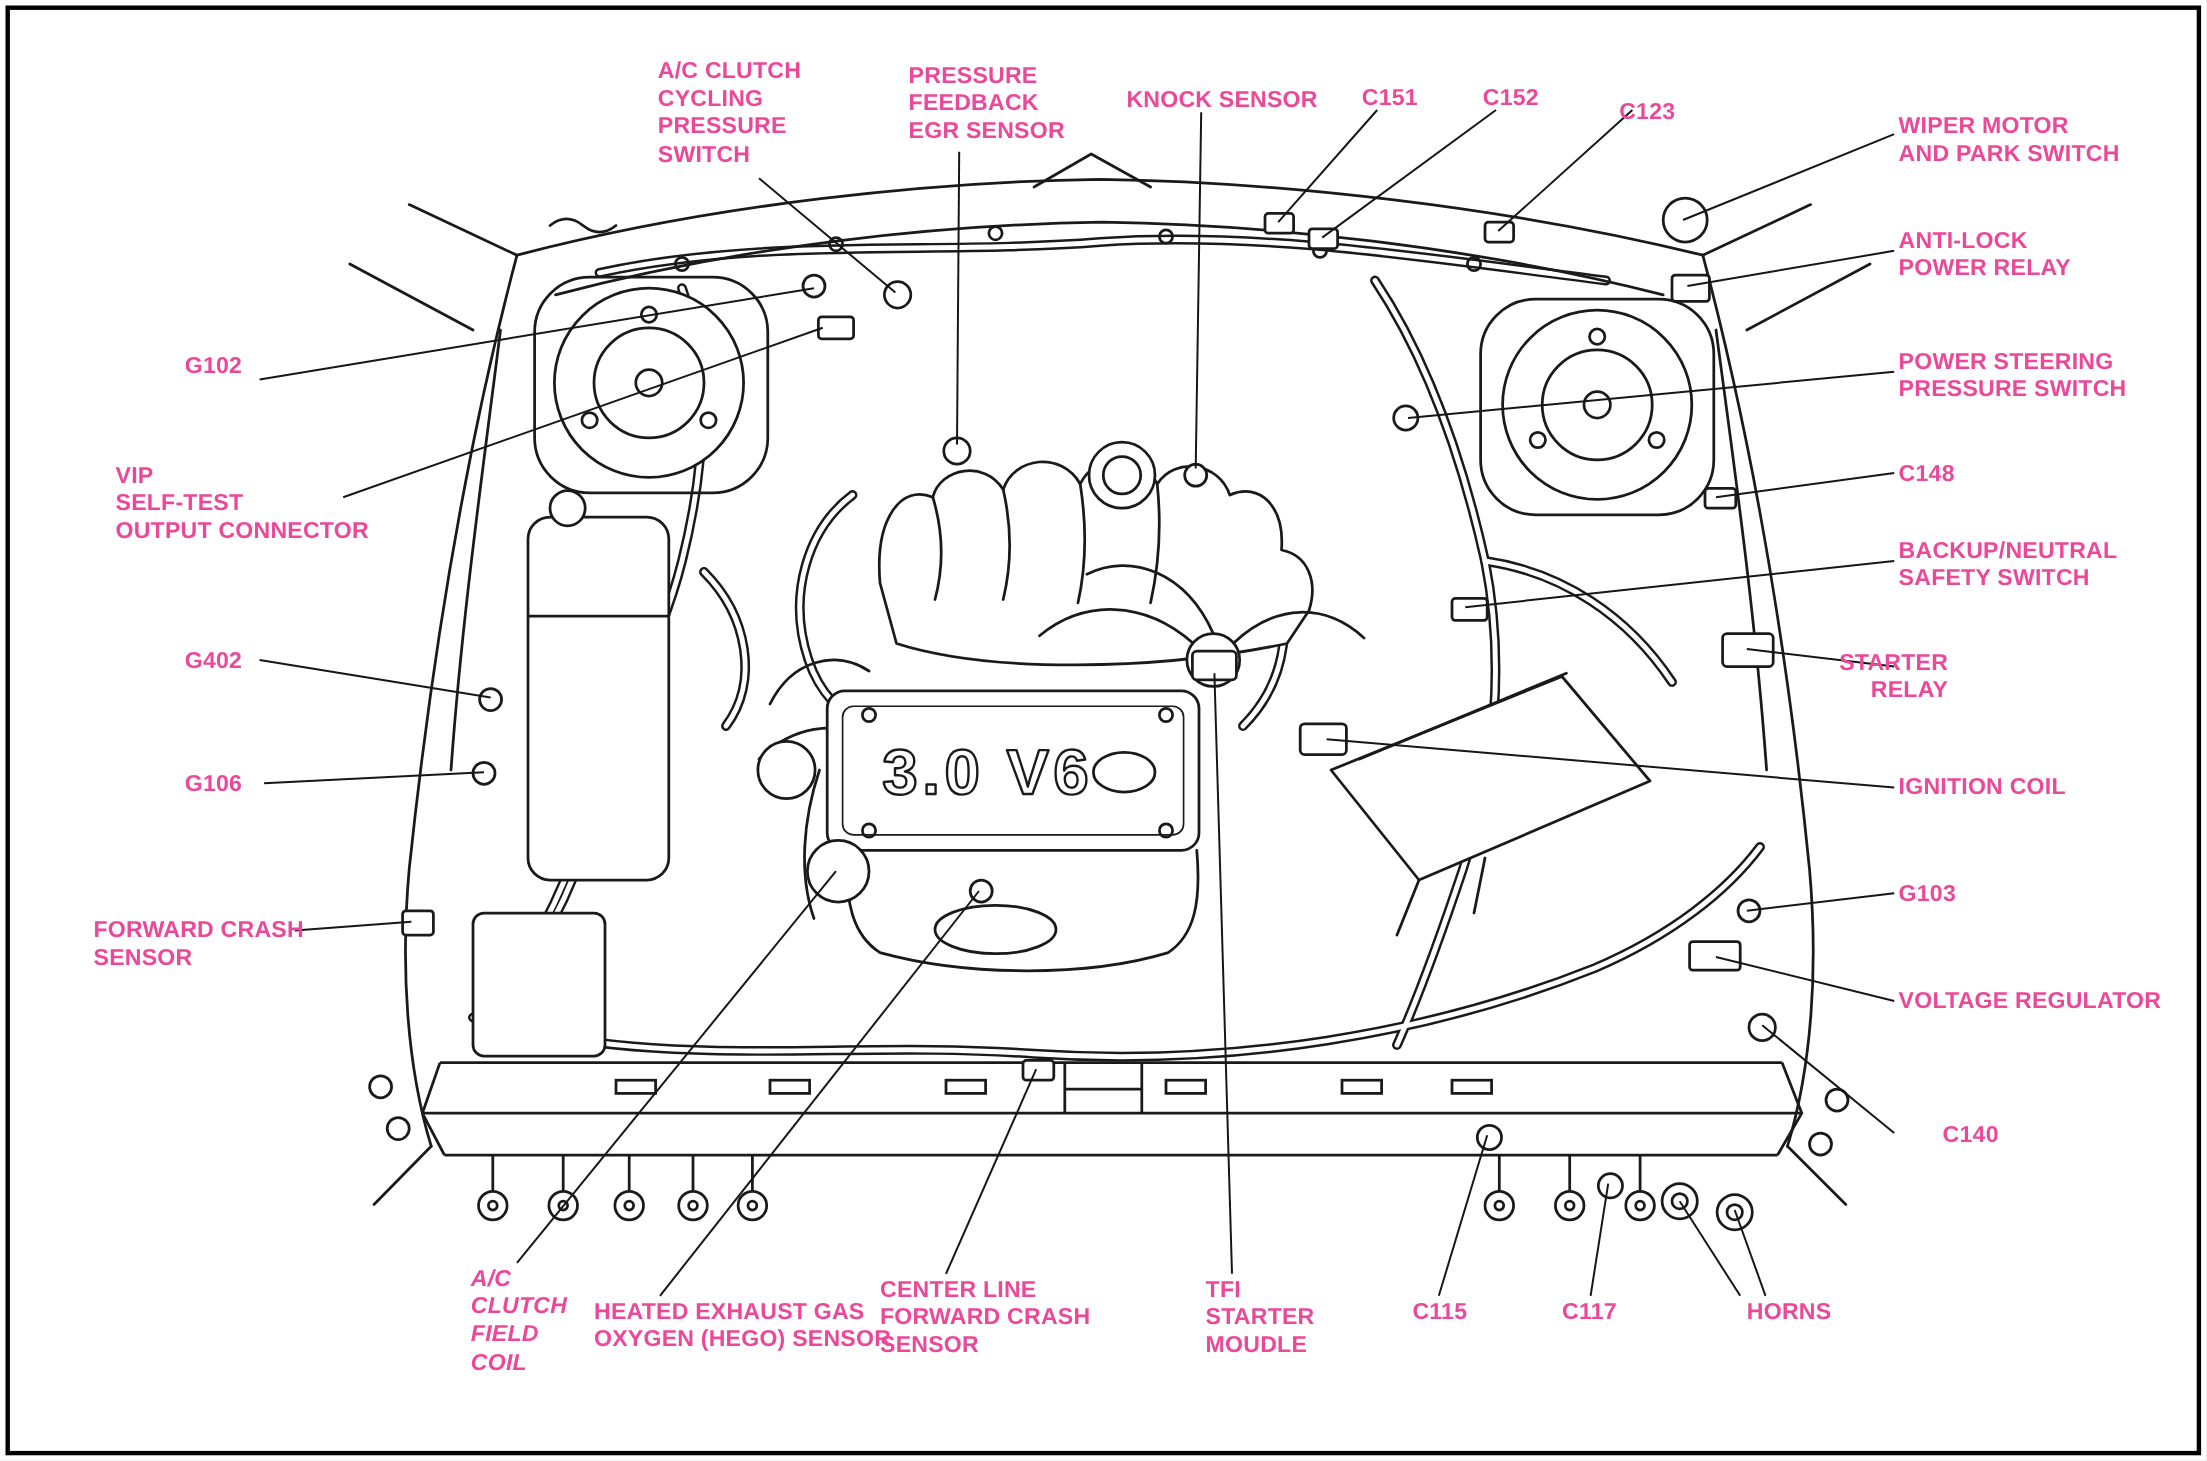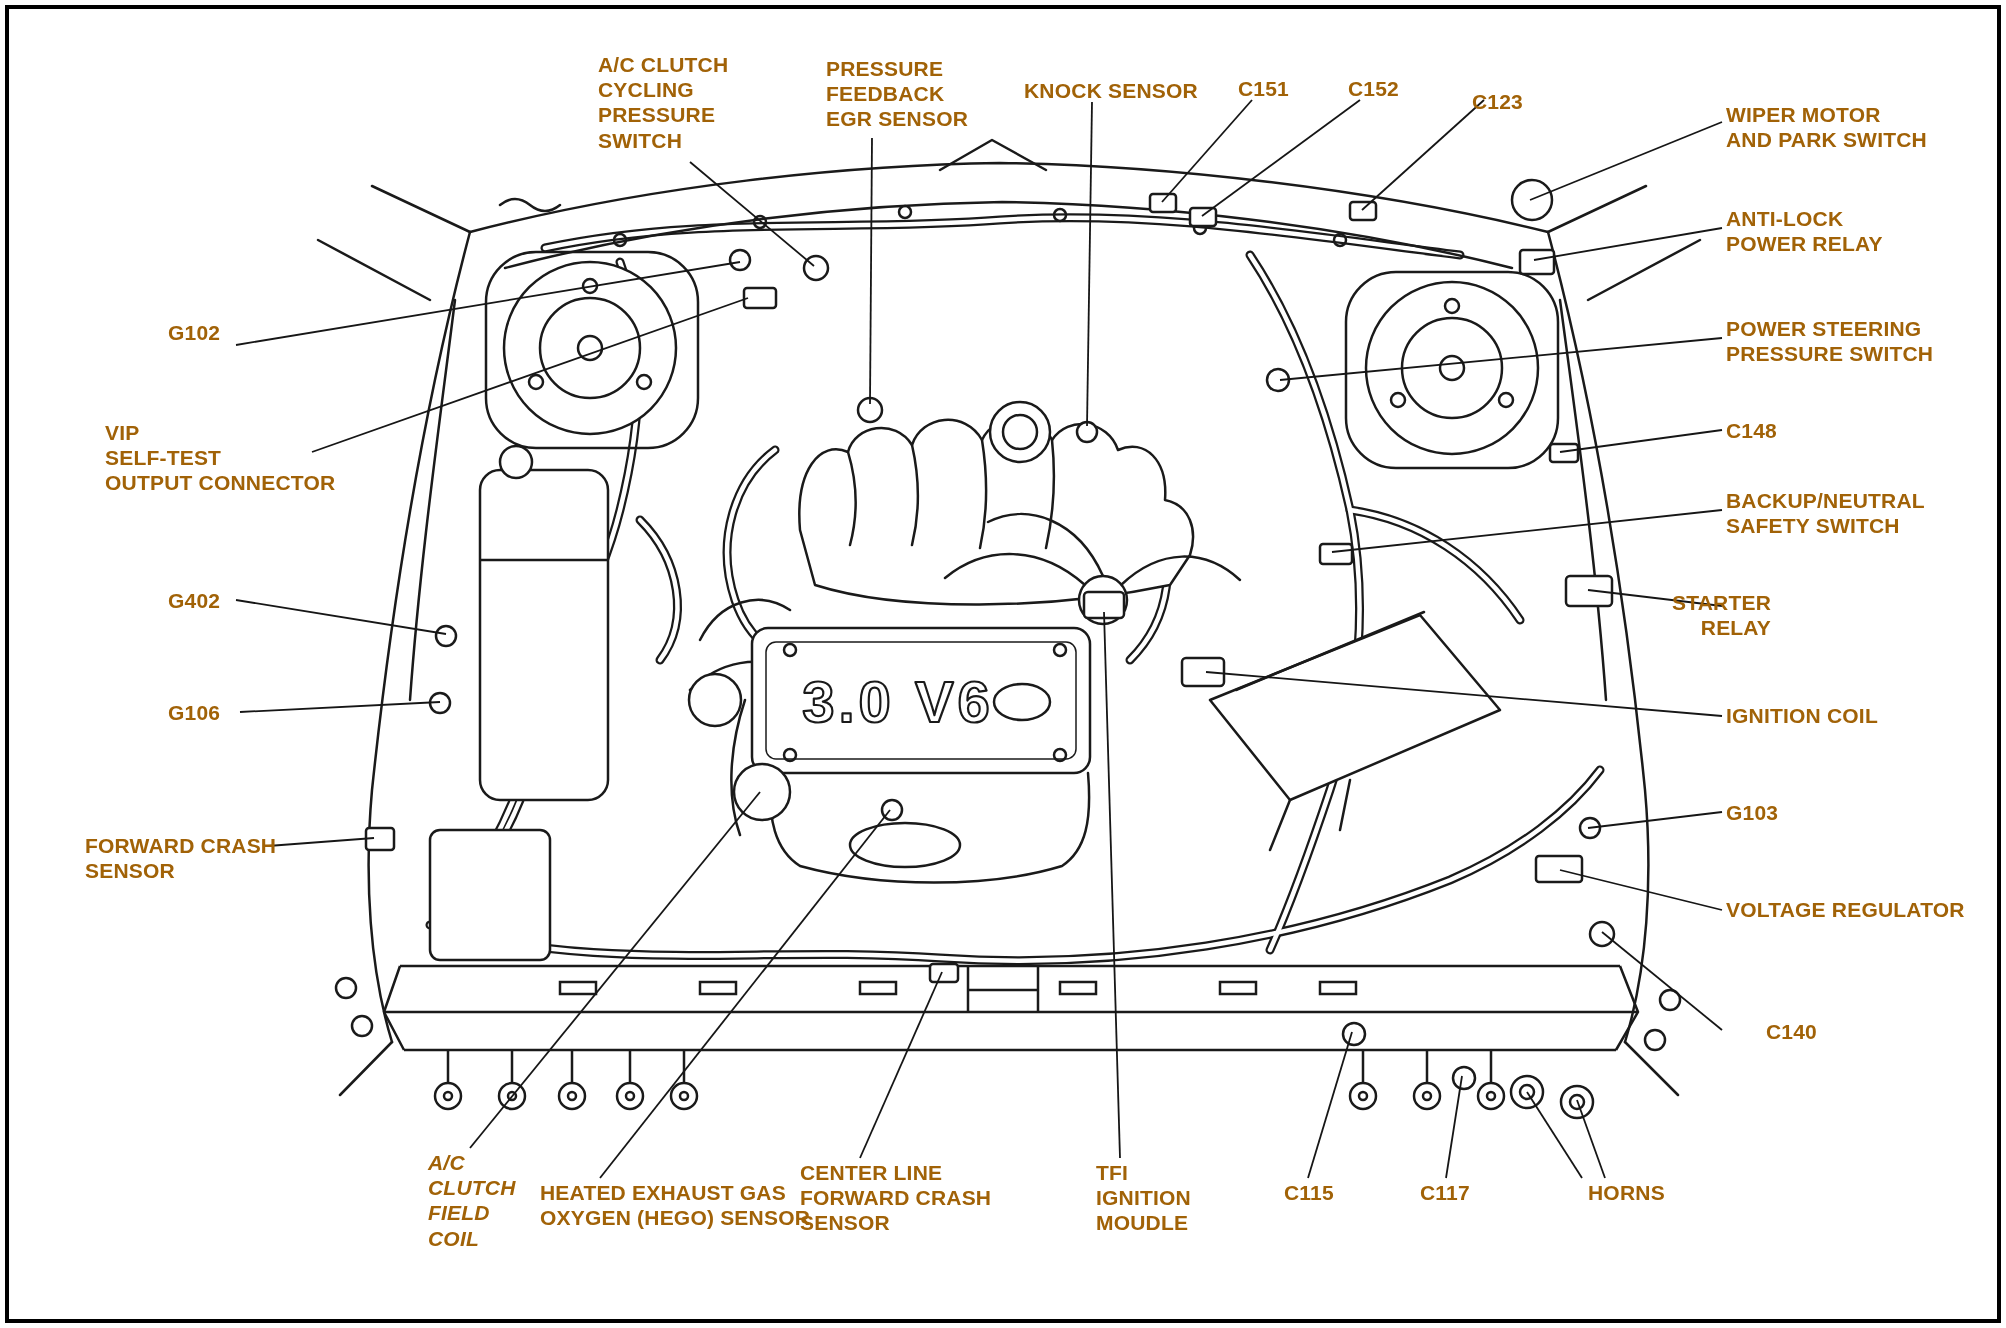--- a/index.html
+++ b/index.html
@@ -11,21 +11,21 @@
     background: #ffffff;
     font-family: "Liberation Sans", sans-serif;
     overflow: hidden;
   }
   .page > svg { position: absolute; left: 0; top: 0; }
   .lbl {
     position: absolute;
     font-weight: bold;
     font-size: 21px;
     line-height: 1.2;
-    color: #a16207;
+    color: #ec4899;
     letter-spacing: .2px;
     white-space: pre-line;
   }
 </style>
 </head>
 <body>
 
 <div class="page">
 
   <svg width="2006" height="1328" viewBox="0 0 2006 1328" xmlns="http://www.w3.org/2000/svg">
@@ -289,20 +289,20 @@
     <div class="lbl" style="left:428px;  top:1150px;font-style:italic;">A/C
 CLUTCH
 FIELD
 COIL</div>
     <div class="lbl" style="left:540px;  top:1180px;">HEATED EXHAUST GAS
 OXYGEN (HEGO) SENSOR</div>
     <div class="lbl" style="left:800px;  top:1160px;">CENTER LINE
 FORWARD CRASH
 SENSOR</div>
     <div class="lbl" style="left:1096px; top:1160px;">TFI
-IGNITION
+STARTER
 MOUDLE</div>
     <div class="lbl" style="left:1284px; top:1180px;">C115</div>
     <div class="lbl" style="left:1420px; top:1180px;">C117</div>
     <div class="lbl" style="left:1588px; top:1180px;">HORNS</div>
   </div>
 
 </div>
 
 </body></html>

